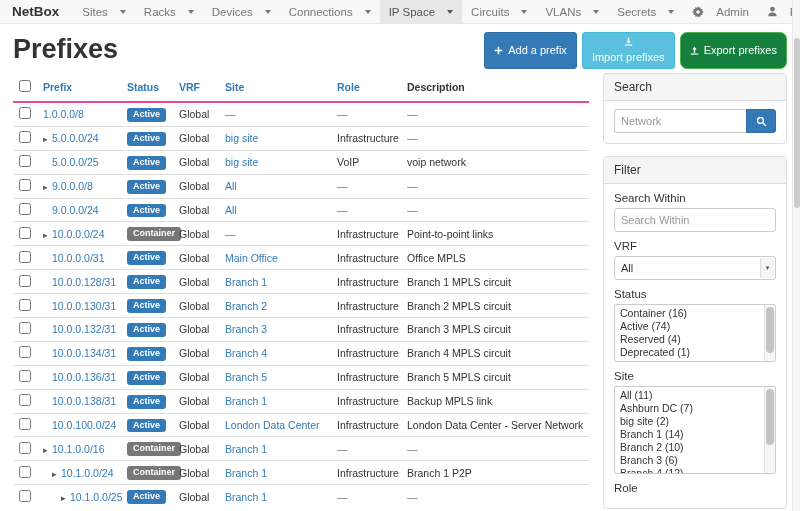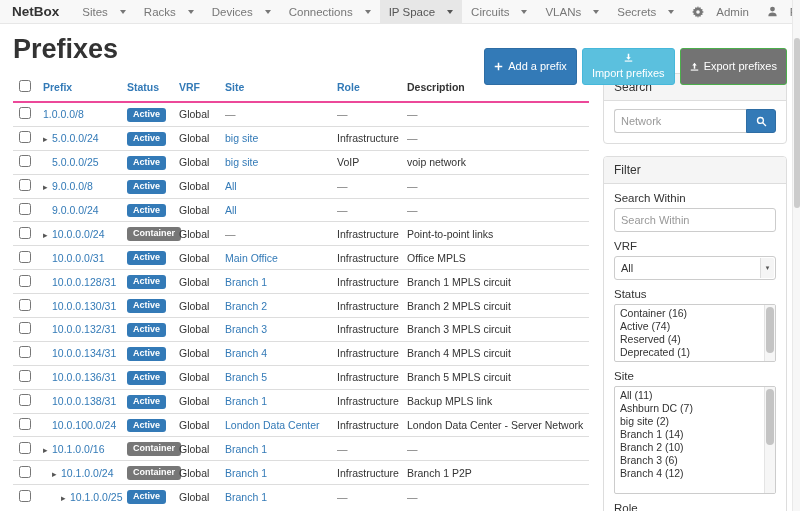--- a/index.html
+++ b/index.html
@@ -20,27 +20,27 @@
   .nav-item.active { background: #e7e7e7; color: #555; }
   .caret-down { width: 0; height: 0; border-left: 3.5px solid transparent;
                 border-right: 3.5px solid transparent; border-top: 4px solid currentColor;
                 display: inline-block; }
   .nav-right { margin-left: auto; display: flex; }
   .nav-icon { display: inline-flex; align-items: center; }
 
   
   .page-head { position: relative; padding: 4px 13px 0; }
   h1 { font-size: 27px; font-weight: 700; color: #333; margin: 6px 0 8px; }
-  .action-buttons { position: absolute; top: 24px; right: 13px; display: flex; gap: 5px; }
+  .action-buttons { position: absolute; top: 8px; right: 13px; display: flex; gap: 5px; }
   .btn { display: inline-flex; align-items: center; gap: 5px; border-radius: 3px;
          font-size: 11px; color: #fff; padding: 4px 9px; border: 1px solid transparent;
          font-family: inherit; cursor: pointer; line-height: 1.2; }
   .btn-primary { background: #337ab7; border-color: #2e6da4; }
   .btn-info { background: #5bc0de; border-color: #46b8da; flex-direction: column; }
-  .btn-success { background: #737373; border-color: #4cae4c; }
+  .btn-success { background: #15803d; border-color: #4cae4c; border-radius: 7px; }
   .bicon { display: inline-flex; }
 
   
   .main { display: flex; padding: 0 13px; align-items: flex-start; }
   .table-wrap { flex: 1; min-width: 0; }
   table { width: 100%; border-collapse: collapse; font-size: 10.5px; table-layout: fixed; }
   th { font-weight: bold; text-align: left; padding: 7px 6px; border-bottom: 2px solid #ec4899;
        white-space: nowrap; }
   .th-link { color: #337ab7; text-decoration: none; cursor: pointer; }
   .th-plain { color: #333; }
@@ -81,21 +81,21 @@
                border-radius: 0 2px 2px 0; }
   .listbox { position: relative; border: 1px solid #ccc; border-radius: 2px; background: #fff;
              overflow: hidden; }
   .listbox .opts { padding: 2px 0; }
   .listbox .opt { font-size: 10.5px; line-height: 13px; padding: 0 14px 0 5px;
                   white-space: nowrap; overflow: hidden; color: #333; cursor: default; }
   .listbox .sb { position: absolute; top: 0; right: 0; bottom: 0; width: 11px;
                  background: #f6f6f6; border-left: 1px solid #e4e4e4; }
   .sb-thumb { position: absolute; left: 1px; width: 8px; background: #c4c4c4; border-radius: 4px; }
   .listbox-status { height: 58px; }
-  .listbox-site { height: 108px; }
+  .listbox-site { height: 88px; }
   .listbox-status .sb-thumb { top: 2px; height: 46px; }
   .listbox-site .sb-thumb { top: 2px; height: 56px; }
 
   
   .page-scrollbar { position: absolute; top: 0; right: 0; width: 8px; height: 511px;
                     background: #f7f7f7; border-left: 1px solid #e9e9e9; }
   .page-scrollbar .thumb { position: absolute; top: 38px; left: 1px; width: 6px; height: 170px;
                            background: #ccc; border-radius: 3px; }
 </style>
 </head>

